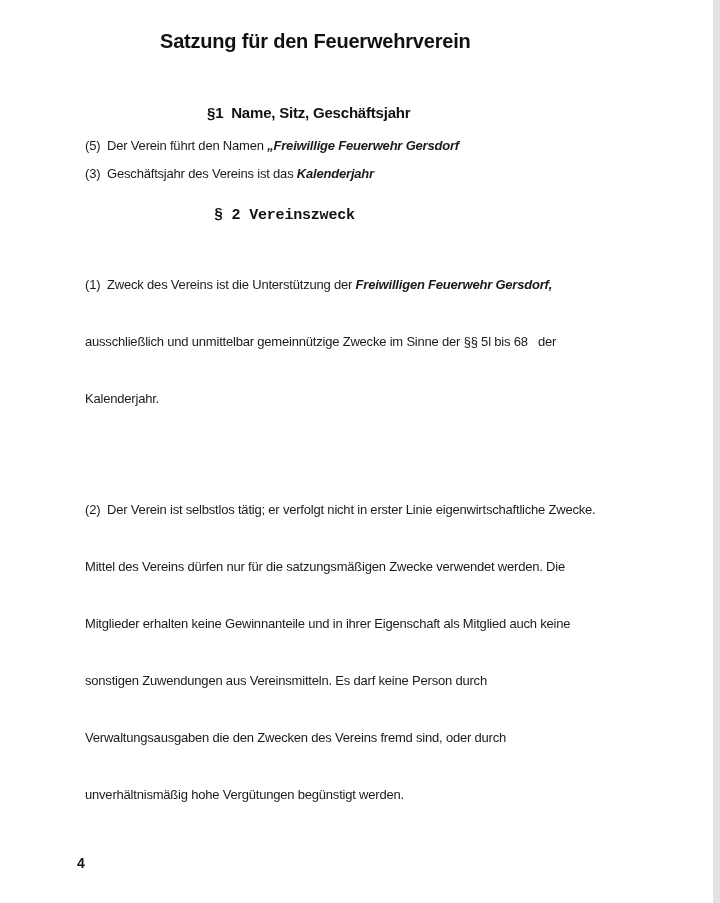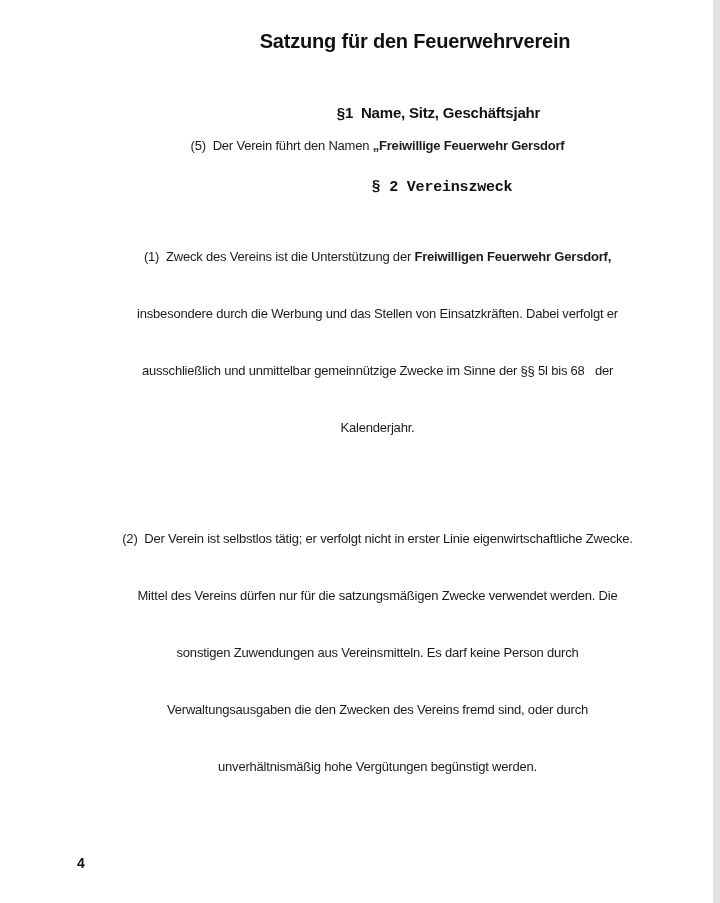--- a/index.html
+++ b/index.html
@@ -11,21 +11,20 @@
     color: #1b1b1b;
     position: relative;
     overflow: hidden;
   }
   .page {
     position: absolute;
     left: 0; top: 0;
     width: 713px;
     height: 673px;
     background: #ffffff;
-    text-align: center;
   }
   .right-edge {
     position: absolute;
     right: 0; top: 0;
     width: 7px;
     height: 903px;
     background: #e3e3e3;
   }
   .content {
     position: absolute;
@@ -48,21 +47,21 @@
     font-size: 15px;
     line-height: 20px;
     font-weight: bold;
     color: #111111;
     white-space: pre;
   }
   .h-s1 { margin: 48px 0 0 122px; }
   .h-s2 { margin: 23px 0 0 129px; font-family: Liberation Mono, monospace; }
   .para { margin: 0; white-space: pre; }
   .line { white-space: pre; }
-  .emph { font-weight: bold; }
+  .emph { font-weight: bold; font-style: italic; }
   .m-item1 { margin-top: 13px; }
   .m-item2 { margin-top: 13px; }
   .m-item3 { margin-top: 9px; }
   .m-s2p1 { margin-top: 11px; }
   .m-s2p2 { margin-top: 16px; }
   .page-number {
     position: absolute;
     left: 77px;
     top: 854px;
     font-size: 14px;
@@ -77,33 +76,34 @@
 <div class="page">
   <div class="content">
 
     <div class="doc-title">Satzung für den Feuerwehrverein</div>
 
     <div class="sec-heading h-s1">§1  Name, Sitz, Geschäftsjahr</div>
 
     <p class="para m-item1"><span>(5)  Der Verein führt den Namen </span><span class="emph">„Freiwillige Feuerwehr Gersdorf</span></p>
 
 
+    <p class="para m-item3"><span>(3)  Geschäftsjahr des Vereins ist das </span><span class="emph">Kalenderjahr</span></p>
 
     <div class="sec-heading h-s2">§ 2 Vereinszweck</div>
 
     <div class="para m-s2p1">
       <div class="line"><span>(1)  Zweck des Vereins ist die Unterstützung der </span><span class="emph">Freiwilligen Feuerwehr Gersdorf,</span></div>
-      <div class="line">insbesondere durch die Werbung und das Stellen von Einsatzkräften. Dabei verfolgt er</div>
       <div class="line">ausschließlich und unmittelbar gemeinnützige Zwecke im Sinne der §§ 5l bis 68   der</div>
       <div class="line">Kalenderjahr.</div>
     </div>
 
     <div class="para m-s2p2">
       <div class="line">(2)  Der Verein ist selbstlos tätig; er verfolgt nicht in erster Linie eigenwirtschaftliche Zwecke.</div>
       <div class="line">Mittel des Vereins dürfen nur für die satzungsmäßigen Zwecke verwendet werden. Die</div>
+      <div class="line">Mitglieder erhalten keine Gewinnanteile und in ihrer Eigenschaft als Mitglied auch keine</div>
       <div class="line">sonstigen Zuwendungen aus Vereinsmitteln. Es darf keine Person durch</div>
       <div class="line">Verwaltungsausgaben die den Zwecken des Vereins fremd sind, oder durch</div>
       <div class="line">unverhältnismäßig hohe Vergütungen begünstigt werden.</div>
     </div>
 
   </div>
 
   <div class="page-number">4</div>
 </div>
 

